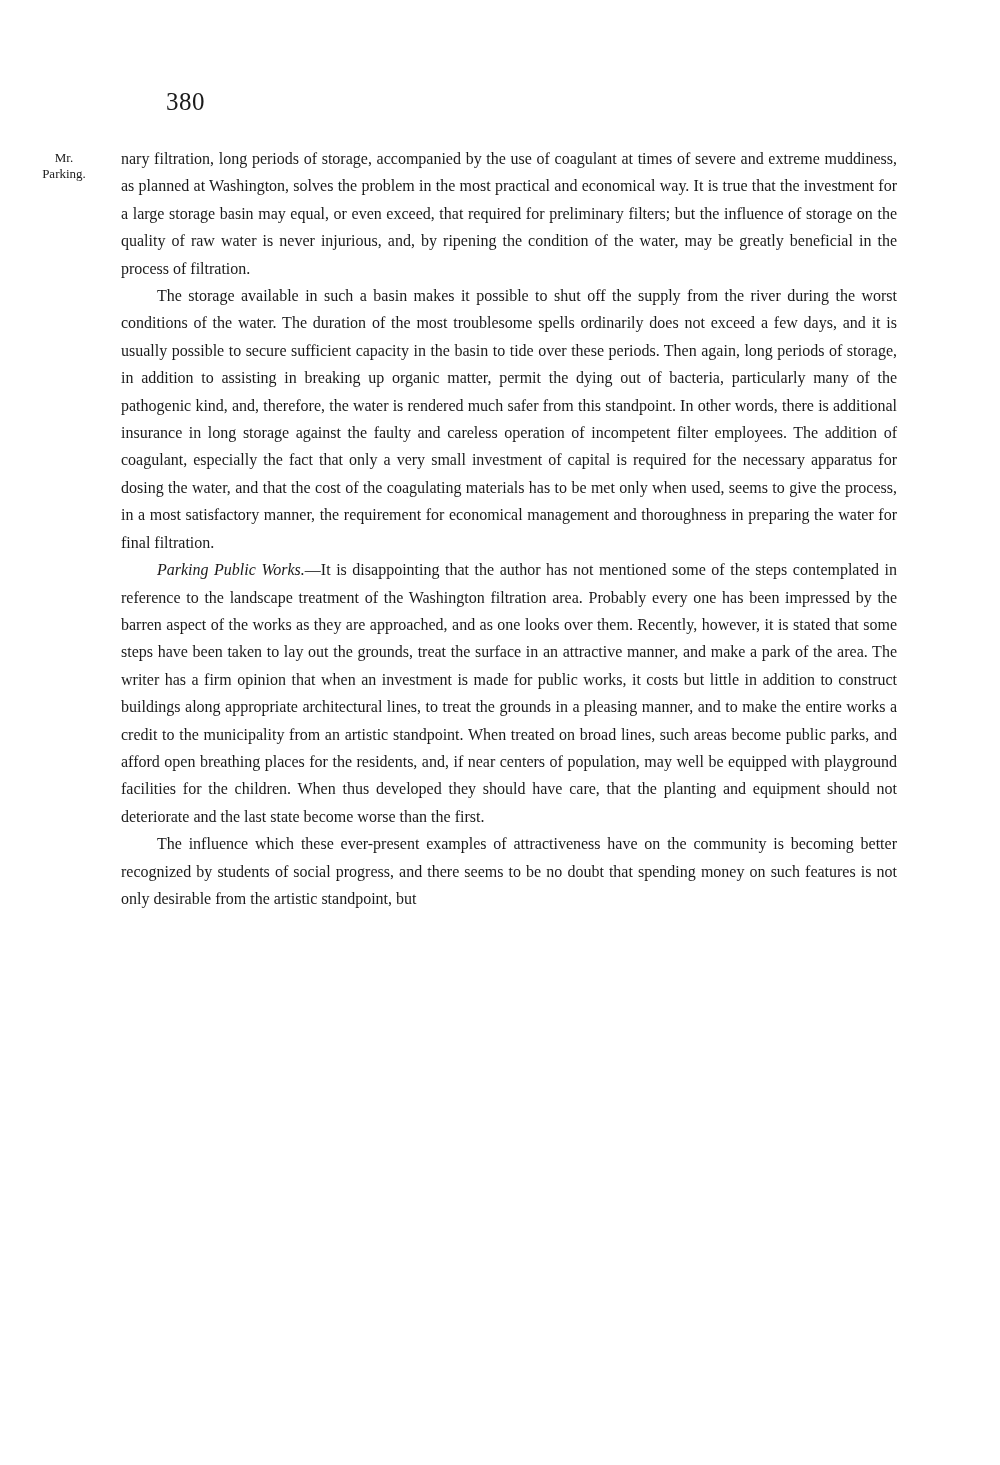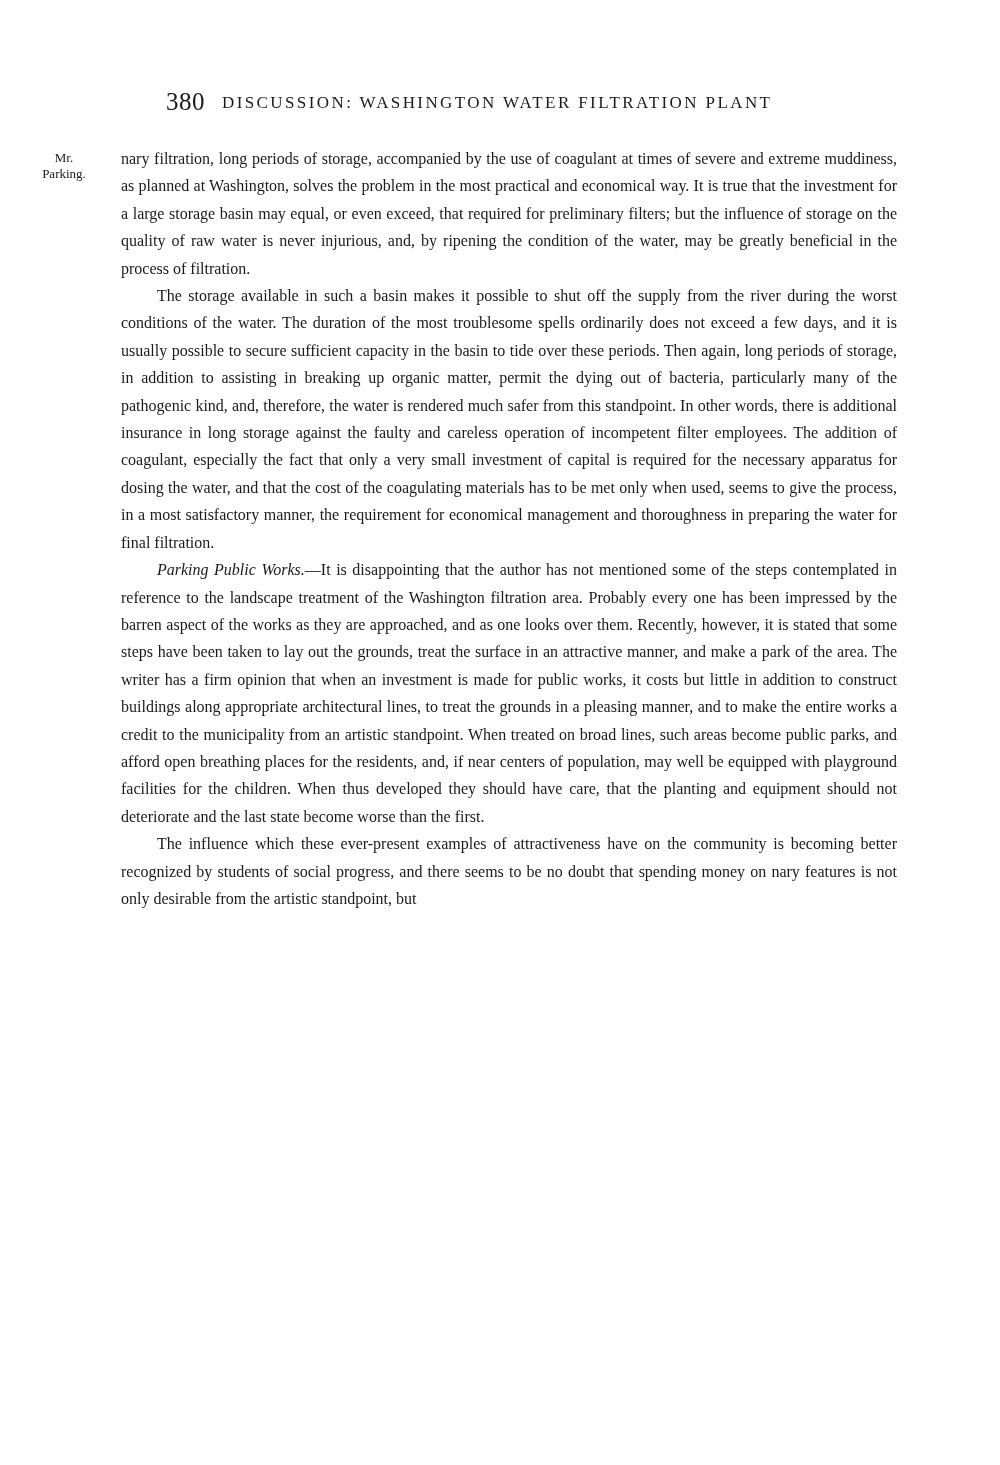--- a/index.html
+++ b/index.html
@@ -58,26 +58,25 @@
     text-align: justify;
   }
   .body-text p.cont { text-indent: 0; }
   .body-text em { font-style: italic; margin-top: 20px; }
 </style>
 </head>
 <body>
 
 <div class="header">
   <span class="page-number">380</span>
-  <span class="running-head">DISCUSSION: WASHINGTON WATER FILTRATION PLANT</span>
 </div>
 
 <div class="margin-note">
   <div>Mr.</div>
   <div>Parking.</div>
 </div>
 
 <div class="body-text">
   <p class="cont">nary filtration, long periods of storage, accompanied by the use of coagulant at times of severe and extreme muddiness, as planned at Washington, solves the problem in the most practical and economical way. It is true that the investment for a large storage basin may equal, or even exceed, that required for preliminary filters; but the influence of storage on the quality of raw water is never injurious, and, by ripening the condition of the water, may be greatly beneficial in the process of filtration.</p>
   <p>The storage available in such a basin makes it possible to shut off the supply from the river during the worst conditions of the water. The duration of the most troublesome spells ordinarily does not exceed a few days, and it is usually possible to secure sufficient capacity in the basin to tide over these periods. Then again, long periods of storage, in addition to assisting in breaking up organic matter, permit the dying out of bacteria, particularly many of the pathogenic kind, and, therefore, the water is rendered much safer from this standpoint. In other words, there is additional insurance in long storage against the faulty and careless operation of incompetent filter employees. The addition of coagulant, especially the fact that only a very small investment of capital is required for the necessary apparatus for dosing the water, and that the cost of the coagulating materials has to be met only when used, seems to give the process, in a most satisfactory manner, the requirement for economical management and thoroughness in preparing the water for final filtration.</p>
   <p><em>Parking Public Works.</em><span>—It is disappointing that the author has not mentioned some of the steps contemplated in reference to the landscape treatment of the Washington filtration area. Probably every one has been impressed by the barren aspect of the works as they are approached, and as one looks over them. Recently, however, it is stated that some steps have been taken to lay out the grounds, treat the surface in an attractive manner, and make a park of the area. The writer has a firm opinion that when an investment is made for public works, it costs but little in addition to construct buildings along appropriate architectural lines, to treat the grounds in a pleasing manner, and to make the entire works a credit to the municipality from an artistic standpoint. When treated on broad lines, such areas become public parks, and afford open breathing places for the residents, and, if near centers of population, may well be equipped with playground facilities for the children. When thus developed they should have care, that the planting and equipment should not deteriorate and the last state become worse than the first.</span></p>
-  <p>The influence which these ever-present examples of attractiveness have on the community is becoming better recognized by students of social progress, and there seems to be no doubt that spending money on nary features is not only desirable from the artistic standpoint, but</p>
+  <p>The influence which these ever-present examples of attractiveness have on the community is becoming better recognized by students of social progress, and there seems to be no doubt that spending money on such features is not only desirable from the artistic standpoint, but</p>
 </div>
 
 </body></html>

